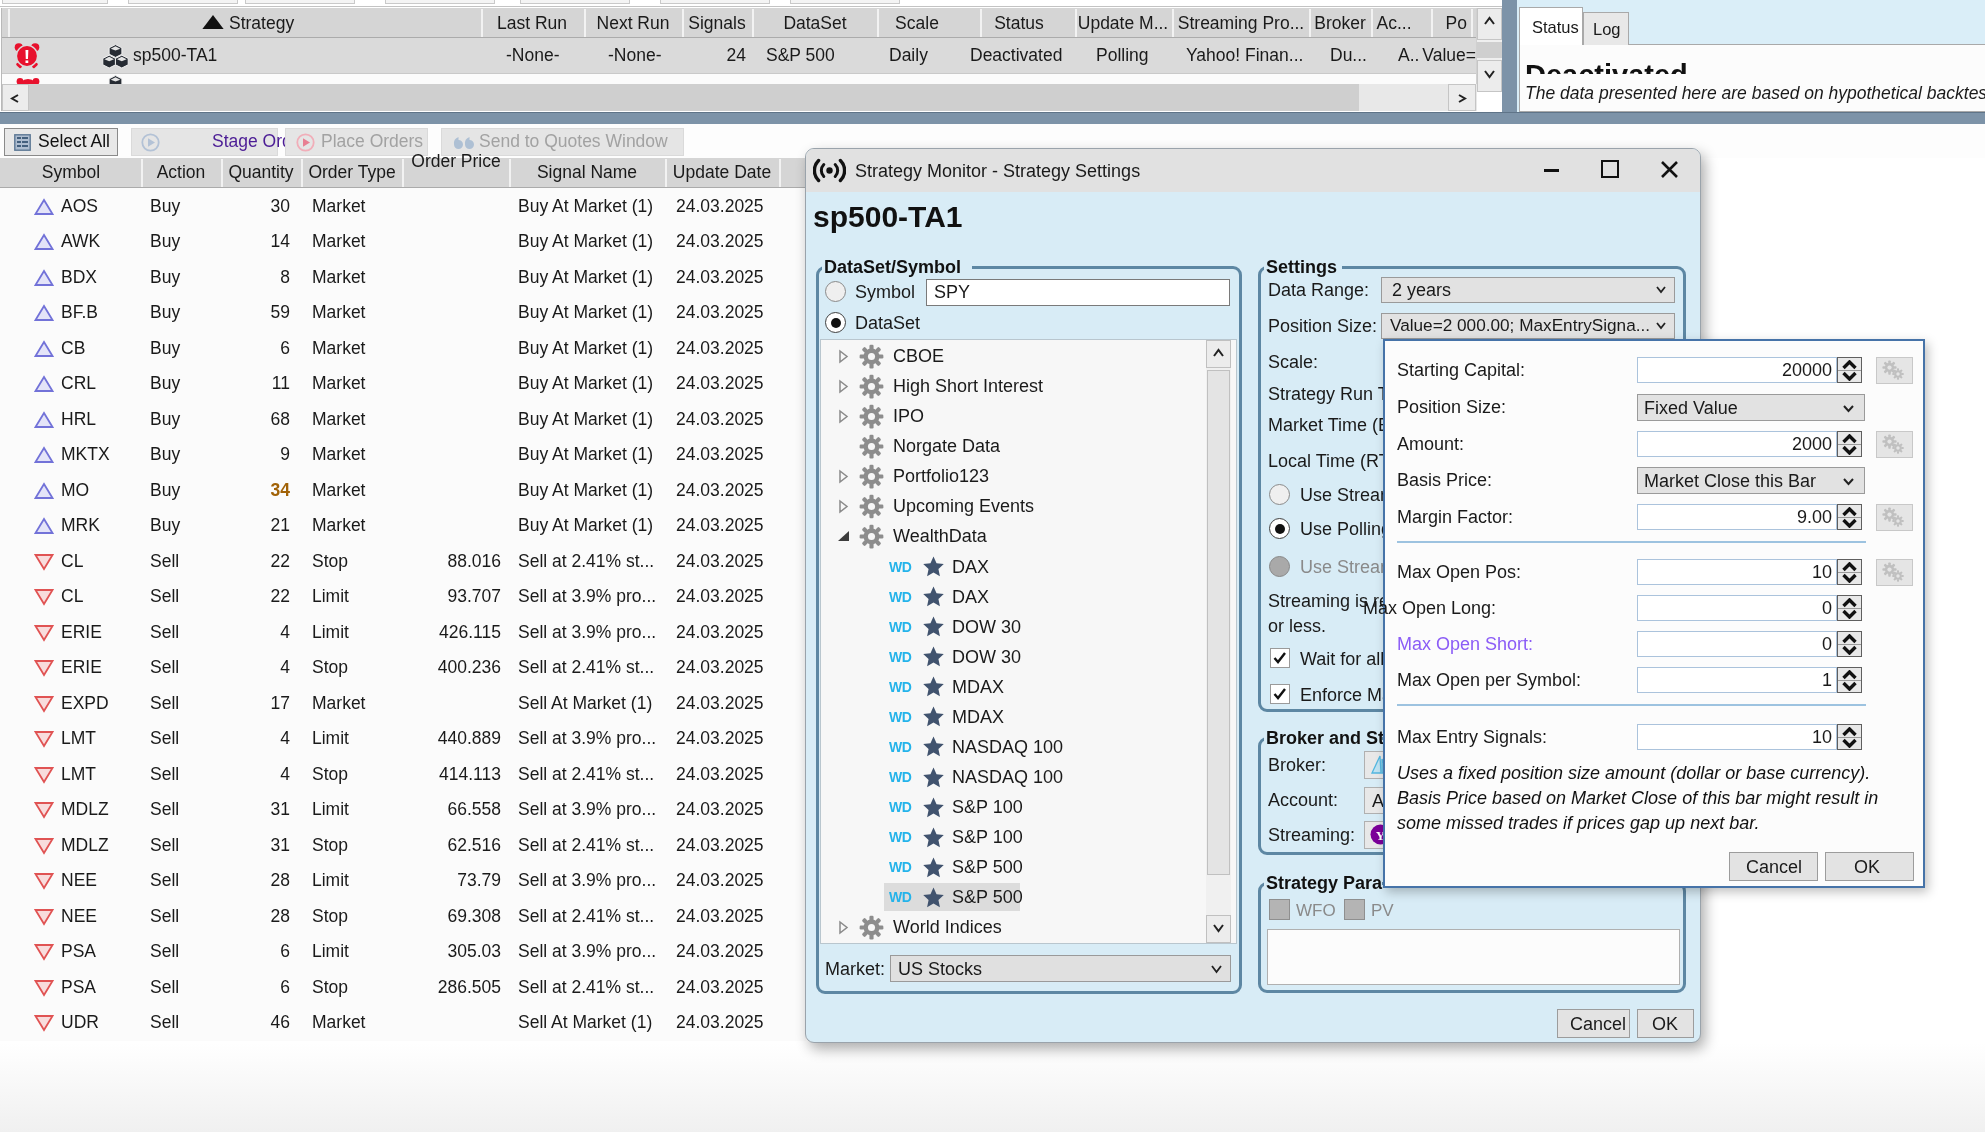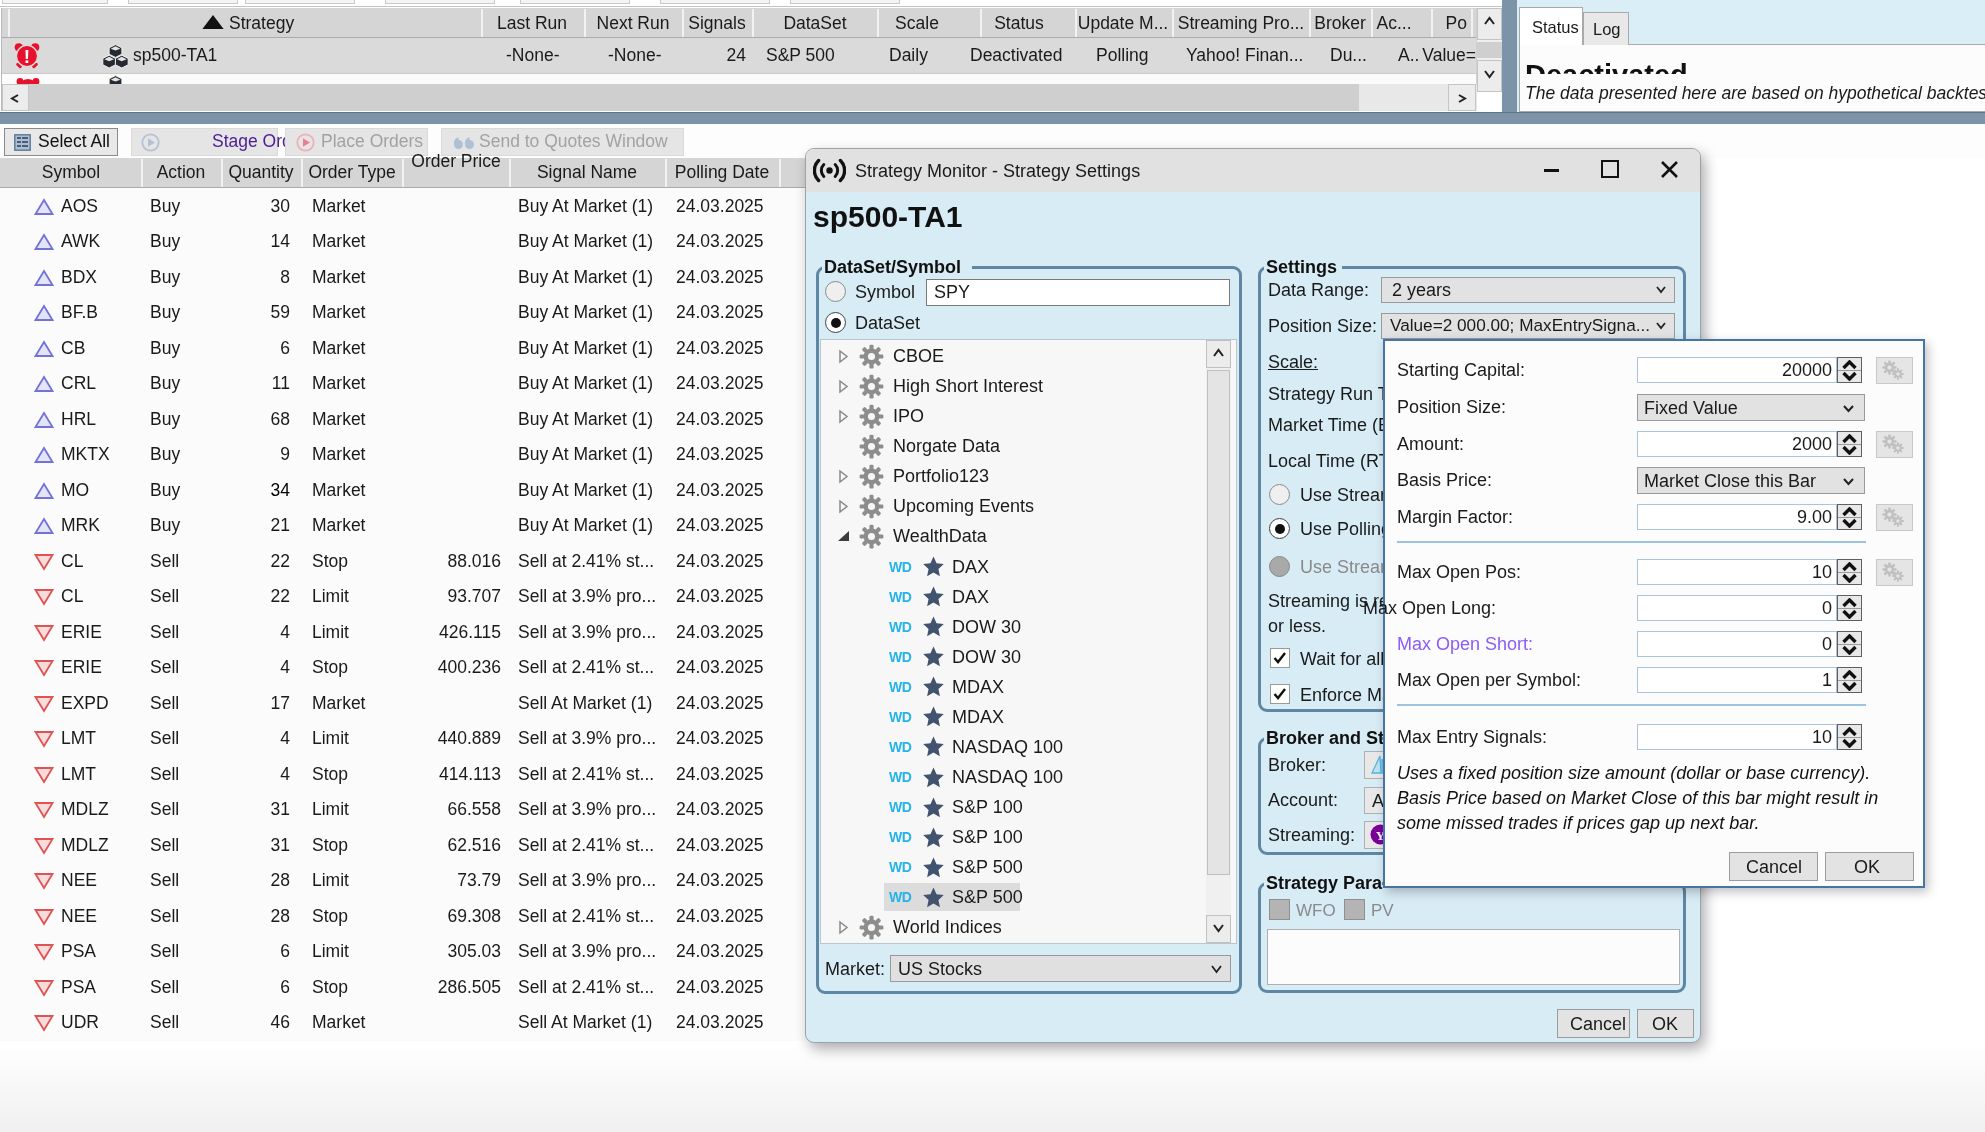--- a/index.html
+++ b/index.html
@@ -157,21 +157,21 @@
 <div class="a" style="left:402px;top:159px;width:2px;height:28px;background:#f2f2f2"></div>
 <div class="a" style="left:509px;top:159px;width:2px;height:28px;background:#f2f2f2"></div>
 <div class="a" style="left:665px;top:159px;width:2px;height:28px;background:#f2f2f2"></div>
 <div class="a" style="left:779px;top:159px;width:2px;height:28px;background:#f2f2f2"></div>
 <div class="t" style="left:71px;top:173px;transform:translate(-50%,-50%)">Symbol</div>
 <div class="t" style="left:181px;top:173px;transform:translate(-50%,-50%)">Action</div>
 <div class="t" style="left:261px;top:173px;transform:translate(-50%,-50%)">Quantity</div>
 <div class="t" style="left:352px;top:173px;transform:translate(-50%,-50%)">Order Type</div>
 <div class="t" style="left:456px;top:162px;transform:translate(-50%,-50%)">Order Price</div>
 <div class="t" style="left:587px;top:173px;transform:translate(-50%,-50%)">Signal Name</div>
-<div class="t" style="left:722px;top:173px;transform:translate(-50%,-50%)">Polling Date</div>
+<div class="t" style="left:722px;top:173px;transform:translate(-50%,-50%)">Update Date</div>
 <div class="a" style="left:0px;top:188px;width:806px;height:853px;background:#fbfbfb"></div>
 <svg class="a" style="left:34px;top:197.55px" width="20" height="18" viewBox="0 0 20 18">
       <polygon points="10,2 18.5,16 1.5,16" fill="#e4e4f8" stroke="#7272d8" stroke-width="1.8"></polygon>
     </svg>
 <div class="t" style="left:61px;top:206.55px;transform:translateY(-50%);font-size:17.5px;color:#1a1a1a;font-weight:400;">AOS</div>
 <div class="t" style="left:150px;top:206.55px;transform:translateY(-50%);font-size:17.5px;color:#1a1a1a;font-weight:400;">Buy</div>
 <div class="t" style="right:1695px;top:206.55px;transform:translateY(-50%);font-size:17.5px;color:#1a1a1a;font-weight:400;">30</div>
 <div class="t" style="left:312px;top:206.55px;transform:translateY(-50%);font-size:17.5px;color:#1a1a1a;font-weight:400;">Market</div>
 <div class="t" style="left:518px;top:206.55px;transform:translateY(-50%);font-size:17.5px;color:#1a1a1a;font-weight:400;">Buy At Market (1)</div>
 <div class="t" style="left:676px;top:206.55px;transform:translateY(-50%);font-size:17.5px;color:#1a1a1a;font-weight:400;">24.03.2025</div>
@@ -236,21 +236,21 @@
 <div class="t" style="left:150px;top:455.05px;transform:translateY(-50%);font-size:17.5px;color:#1a1a1a;font-weight:400;">Buy</div>
 <div class="t" style="right:1695px;top:455.05px;transform:translateY(-50%);font-size:17.5px;color:#1a1a1a;font-weight:400;">9</div>
 <div class="t" style="left:312px;top:455.05px;transform:translateY(-50%);font-size:17.5px;color:#1a1a1a;font-weight:400;">Market</div>
 <div class="t" style="left:518px;top:455.05px;transform:translateY(-50%);font-size:17.5px;color:#1a1a1a;font-weight:400;">Buy At Market (1)</div>
 <div class="t" style="left:676px;top:455.05px;transform:translateY(-50%);font-size:17.5px;color:#1a1a1a;font-weight:400;">24.03.2025</div>
 <svg class="a" style="left:34px;top:481.55px" width="20" height="18" viewBox="0 0 20 18">
       <polygon points="10,2 18.5,16 1.5,16" fill="#e4e4f8" stroke="#7272d8" stroke-width="1.8"></polygon>
     </svg>
 <div class="t" style="left:61px;top:490.55px;transform:translateY(-50%);font-size:17.5px;color:#1a1a1a;font-weight:400;">MO</div>
 <div class="t" style="left:150px;top:490.55px;transform:translateY(-50%);font-size:17.5px;color:#1a1a1a;font-weight:400;">Buy</div>
-<div class="t" style="right:1695px;top:490.55px;transform:translateY(-50%);font-size:17.5px;color:#000000;font-weight:400;">34</div>
+<div class="t" style="right:1695px;top:490.55px;transform:translateY(-50%);font-size:17.5px;color:#a16207;font-weight:700;">34</div>
 <div class="t" style="left:312px;top:490.55px;transform:translateY(-50%);font-size:17.5px;color:#1a1a1a;font-weight:400;">Market</div>
 <div class="t" style="left:518px;top:490.55px;transform:translateY(-50%);font-size:17.5px;color:#1a1a1a;font-weight:400;">Buy At Market (1)</div>
 <div class="t" style="left:676px;top:490.55px;transform:translateY(-50%);font-size:17.5px;color:#1a1a1a;font-weight:400;">24.03.2025</div>
 <svg class="a" style="left:34px;top:517.05px" width="20" height="18" viewBox="0 0 20 18">
       <polygon points="10,2 18.5,16 1.5,16" fill="#e4e4f8" stroke="#7272d8" stroke-width="1.8"></polygon>
     </svg>
 <div class="t" style="left:61px;top:526.05px;transform:translateY(-50%);font-size:17.5px;color:#1a1a1a;font-weight:400;">MRK</div>
 <div class="t" style="left:150px;top:526.05px;transform:translateY(-50%);font-size:17.5px;color:#1a1a1a;font-weight:400;">Buy</div>
 <div class="t" style="right:1695px;top:526.05px;transform:translateY(-50%);font-size:17.5px;color:#1a1a1a;font-weight:400;">21</div>
 <div class="t" style="left:312px;top:526.05px;transform:translateY(-50%);font-size:17.5px;color:#1a1a1a;font-weight:400;">Market</div>
@@ -666,21 +666,21 @@
 <div class="t" style="left:1392px;top:290px;transform:translateY(-50%);font-size:18px;color:#1a1a1a;font-weight:400;">2 years</div>
 <svg class="a" style="left:1655px;top:284px" width="12" height="11" viewBox="0 0 12 11">
       <polyline points="2,3 6.0,8 10,3" fill="none" stroke="#222" stroke-width="1.8"></polyline>
     </svg>
 <div class="t" style="left:1268px;top:326px;transform:translateY(-50%);font-size:18px;color:#1a1a1a;font-weight:400;">Position Size:</div>
 <div class="a" style="left:1381px;top:313px;width:294px;height:26px;background:#e2e2e2;border:1px solid #9a9a9a"></div>
 <div class="t" style="left:1390px;top:326px;transform:translateY(-50%);font-size:17.2px;color:#1a1a1a;font-weight:400;">Value=2 000.00; MaxEntrySigna...</div>
 <svg class="a" style="left:1655px;top:320px" width="12" height="11" viewBox="0 0 12 11">
       <polyline points="2,3 6.0,8 10,3" fill="none" stroke="#222" stroke-width="1.8"></polyline>
     </svg>
-<div class="t" style="left:1268px;top:362px;transform:translateY(-50%);font-size:18px;color:#1a1a1a;font-weight:400;text-decoration:underline;">Scale:</div>
+<div class="t" style="left:1268px;top:362px;transform:translateY(-50%);font-size:18px;color:#1a1a1a;font-weight:400;">Scale:</div>
 <div class="t" style="left:1268px;top:394px;transform:translateY(-50%);font-size:18px;color:#1a1a1a;font-weight:400;">Strategy Run Ti</div>
 <div class="t" style="left:1268px;top:425px;transform:translateY(-50%);font-size:18px;color:#1a1a1a;font-weight:400;">Market Time (E</div>
 <div class="t" style="left:1268px;top:461px;transform:translateY(-50%);font-size:18px;color:#1a1a1a;font-weight:400;">Local Time (RTZ</div>
 <div class="a" style="left:1269px;top:484px;width:21px;height:21px;border-radius:50%;background:#efefef;border:1.6px solid #8a8a8a"></div>
 <div class="t" style="left:1300px;top:495px;transform:translateY(-50%);font-size:18px;color:#1a1a1a;font-weight:400;">Use Stream</div>
 <div class="a" style="left:1269px;top:518px;width:21px;height:21px;border-radius:50%;background:#fff;border:1.6px solid #404040"></div>
 <div class="a" style="left:1274.5px;top:523.5px;width:10px;height:10px;border-radius:50%;background:#111"></div>
 <div class="t" style="left:1300px;top:529px;transform:translateY(-50%);font-size:18px;color:#1a1a1a;font-weight:400;">Use Polling</div>
 <div class="a" style="left:1269px;top:556px;width:21px;height:21px;border-radius:50%;background:#a9a9a9;border:1.6px solid #888"></div>
 <div class="t" style="left:1300px;top:567px;transform:translateY(-50%);font-size:18px;color:#8a8a8a;font-weight:400;">Use Stream</div>

